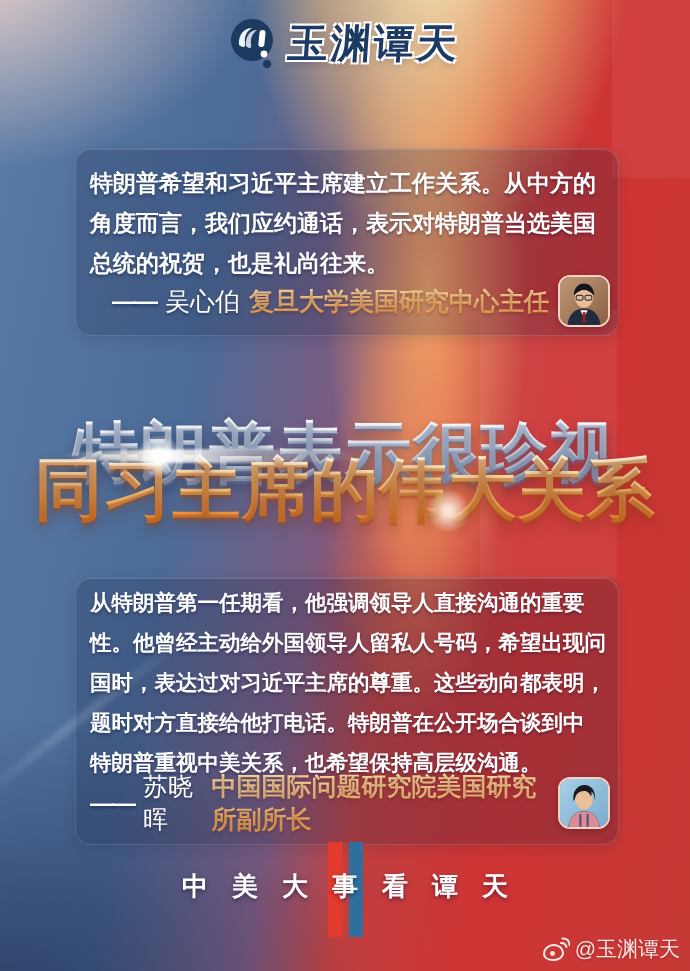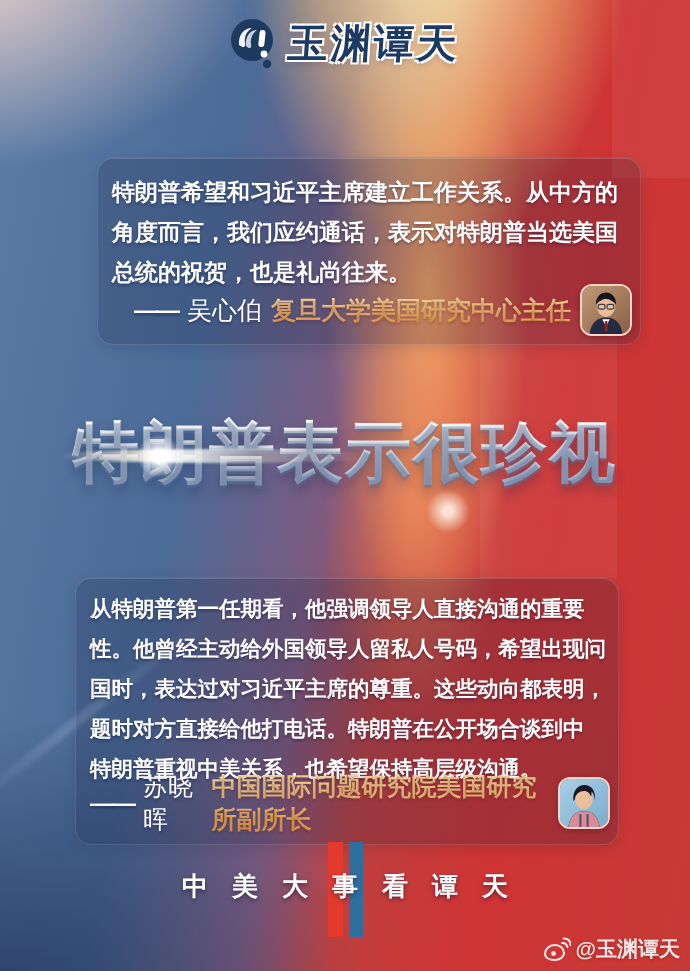--- a/index.html
+++ b/index.html
@@ -30,26 +30,26 @@
     text-shadow:-2px -2px 0 #fff,2px -2px 0 #fff,-2px 2px 0 #fff,2px 2px 0 #fff,0 4px 7px rgba(40,40,80,0.3);
     transform:skewX(-4deg);
   }
   
   .quote-card{
     position:absolute;left:75px;width:542px;border-radius:16px;
     background:rgba(24,32,62,0.22);
     border:1px solid rgba(255,255,255,0.13);
     box-shadow:inset 0 1px 0 rgba(255,255,255,0.15), 0 4px 14px rgba(10,15,40,0.12);
   }
-  .card1{top:157px;height:186px;margin-left:22px;}
+  .card1{top:148px;height:186px;}
   .card2{top:577px;height:266px;}
   .quote-lines{padding:14px 8px 0 14px;}
   .card1 .quote-lines div{font-size:23px;}
   .card2 .quote-lines div{font-size:21.5px;padding-top:0;}
-  .card2 .quote-lines{padding-top:11px;}
+  .card2 .quote-lines{padding-top:5px;}
   .quote-lines div{
     color:#ffffff;font-weight:bold;line-height:40px;white-space:nowrap;
     text-shadow:0 2px 3px rgba(0,0,40,0.35);
   }
   .attribution{
     position:absolute;right:8px;bottom:8px;left:14px;
     display:flex;justify-content:flex-end;align-items:center;gap:9px;
   }
   .attr-dash{color:#fff;font-weight:bold;font-size:24px;letter-spacing:-2px;text-shadow:0 2px 3px rgba(0,0,40,0.35);}
   .attr-name{
@@ -101,21 +101,21 @@
   .bar-red{left:328px;width:15px;background:#e23a2c;}
   .bar-blue{left:349px;width:14px;background:#2e6f9f;}
   .slogan{
     position:absolute;top:869px;left:0;width:100%;text-align:center;z-index:3;
     color:#fff;font-size:26px;font-weight:bold;letter-spacing:24px;text-indent:24px;
     text-shadow:0 2px 4px rgba(10,10,50,0.5);
   }
   
   .watermark{
     position:absolute;right:10px;bottom:8px;display:flex;align-items:center;gap:5px;
-    color:rgba(255,255,255,0.88);font-size:21px;font-weight:bold;z-index:3;
+    color:rgba(255,255,255,0.88);font-size:21px;font-weight:normal;z-index:3;
     text-shadow:0 1px 3px rgba(120,20,20,0.4);
   }
   .weibo-icon{width:27px;height:24px;opacity:0.9;}
 </style>
 </head>
 <body>
 
 <div class="poster">
 
   <div class="panel-soft" style="left:480px;top:310px;width:137px;height:268px;"></div>
@@ -160,20 +160,21 @@
           <ellipse cx="26" cy="22" rx="10" ry="11.5" fill="#e9bd97"></ellipse>
           <path d="M15 20 C15 10 22 7 26 7 C30 7 37 10 37 20 C33 16 30 14 26 14 C22 14 19 16 15 20 Z" fill="#15151d"></path>
           <rect x="17.5" y="20" width="7.5" height="5" rx="2" fill="none" stroke="#3a3a46" stroke-width="1.3"></rect>
           <rect x="27" y="20" width="7.5" height="5" rx="2" fill="none" stroke="#3a3a46" stroke-width="1.3"></rect>
         </svg>
       </span>
     </div>
   </div>
 
   <div class="headline headline-1">特朗普表示很珍视</div>
+  <div class="headline headline-2">同习主席的伟大关系</div>
   <div class="flare-main"></div>
   <div class="flare-core"></div>
   <div class="sparkle"></div>
 
   <div class="quote-card card2">
     <div class="quote-lines">
       <div>从特朗普第一任期看，他强调领导人直接沟通的重要</div>
       <div>性。他曾经主动给外国领导人留私人号码，希望出现问</div>
       <div>国时，表达过对习近平主席的尊重。这些动向都表明，</div>
       <div>题时对方直接给他打电话。特朗普在公开场合谈到中</div>

